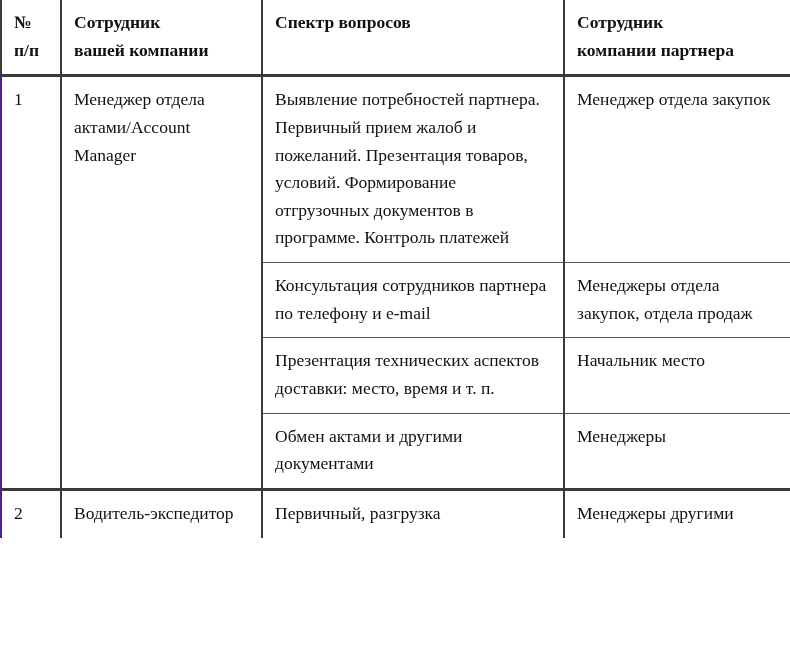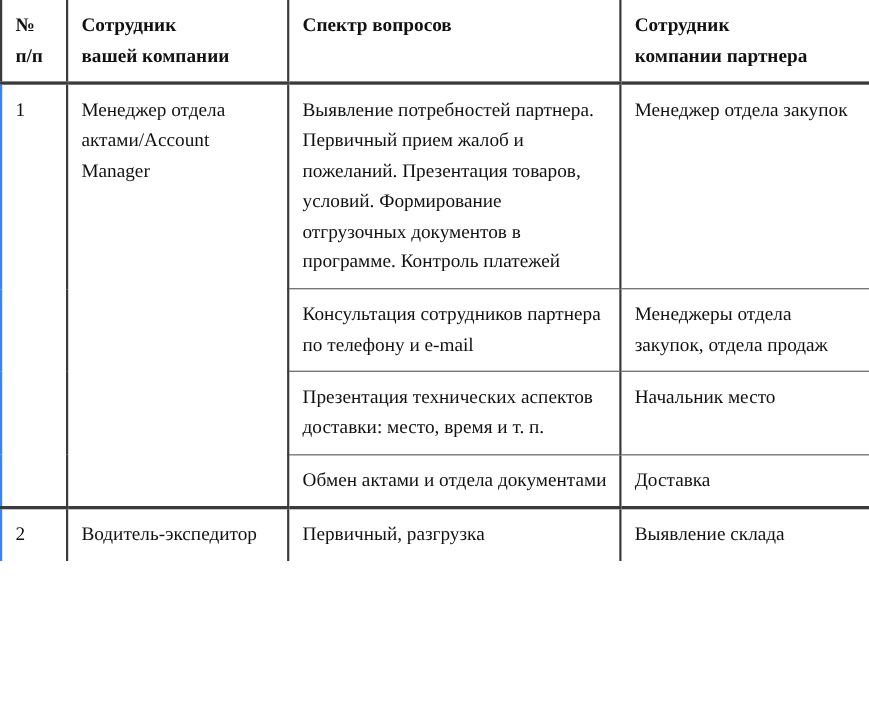--- a/index.html
+++ b/index.html
@@ -36,21 +36,21 @@
   col.c2 { width: 201px; }
   col.c3 { width: 302px; }
   col.c4 { width: 227px; }
 
   table.resp-table td,
   table.resp-table th {
     vertical-align: top;
     text-align: left;
     padding: 9px 11px 10px 12px;
     box-sizing: border-box;
-    border-left: 2px solid #3b82f6;
+    border-left: 2px solid #4c1d95;
     border-right: 2px solid #3a3a3a;
     background: #ffffff;
   }
 
   
   table.resp-table tbody tr.subrow > td {
     border-top: 1px solid #555555;
   }
 
   
@@ -119,24 +119,24 @@
         </tr>
         <tr class="subrow">
           <td class="topic">Консультация сотрудников партнера по телефону и e-mail</td>
           <td class="partner">Менеджеры отдела закупок, отдела продаж</td>
         </tr>
         <tr class="subrow">
           <td class="topic">Презентация технических аспектов доставки: место, время и т. п.</td>
           <td class="partner">Начальник место</td>
         </tr>
         <tr class="subrow">
-          <td class="topic">Обмен актами и отдела документами</td>
-          <td class="partner">Доставка</td>
+          <td class="topic">Обмен актами и другими документами</td>
+          <td class="partner">Менеджеры</td>
         </tr>
         <tr class="group-start">
           <td class="num-cell" rowspan="1">2</td>
           <td rowspan="1">Водитель-экспедитор</td>
           <td class="topic">Первичный, разгрузка</td>
-          <td class="partner">Выявление склада</td>
+          <td class="partner">Менеджеры другими</td>
         </tr>
       </tbody>
   </table>
 </div>
 
 </body></html>

